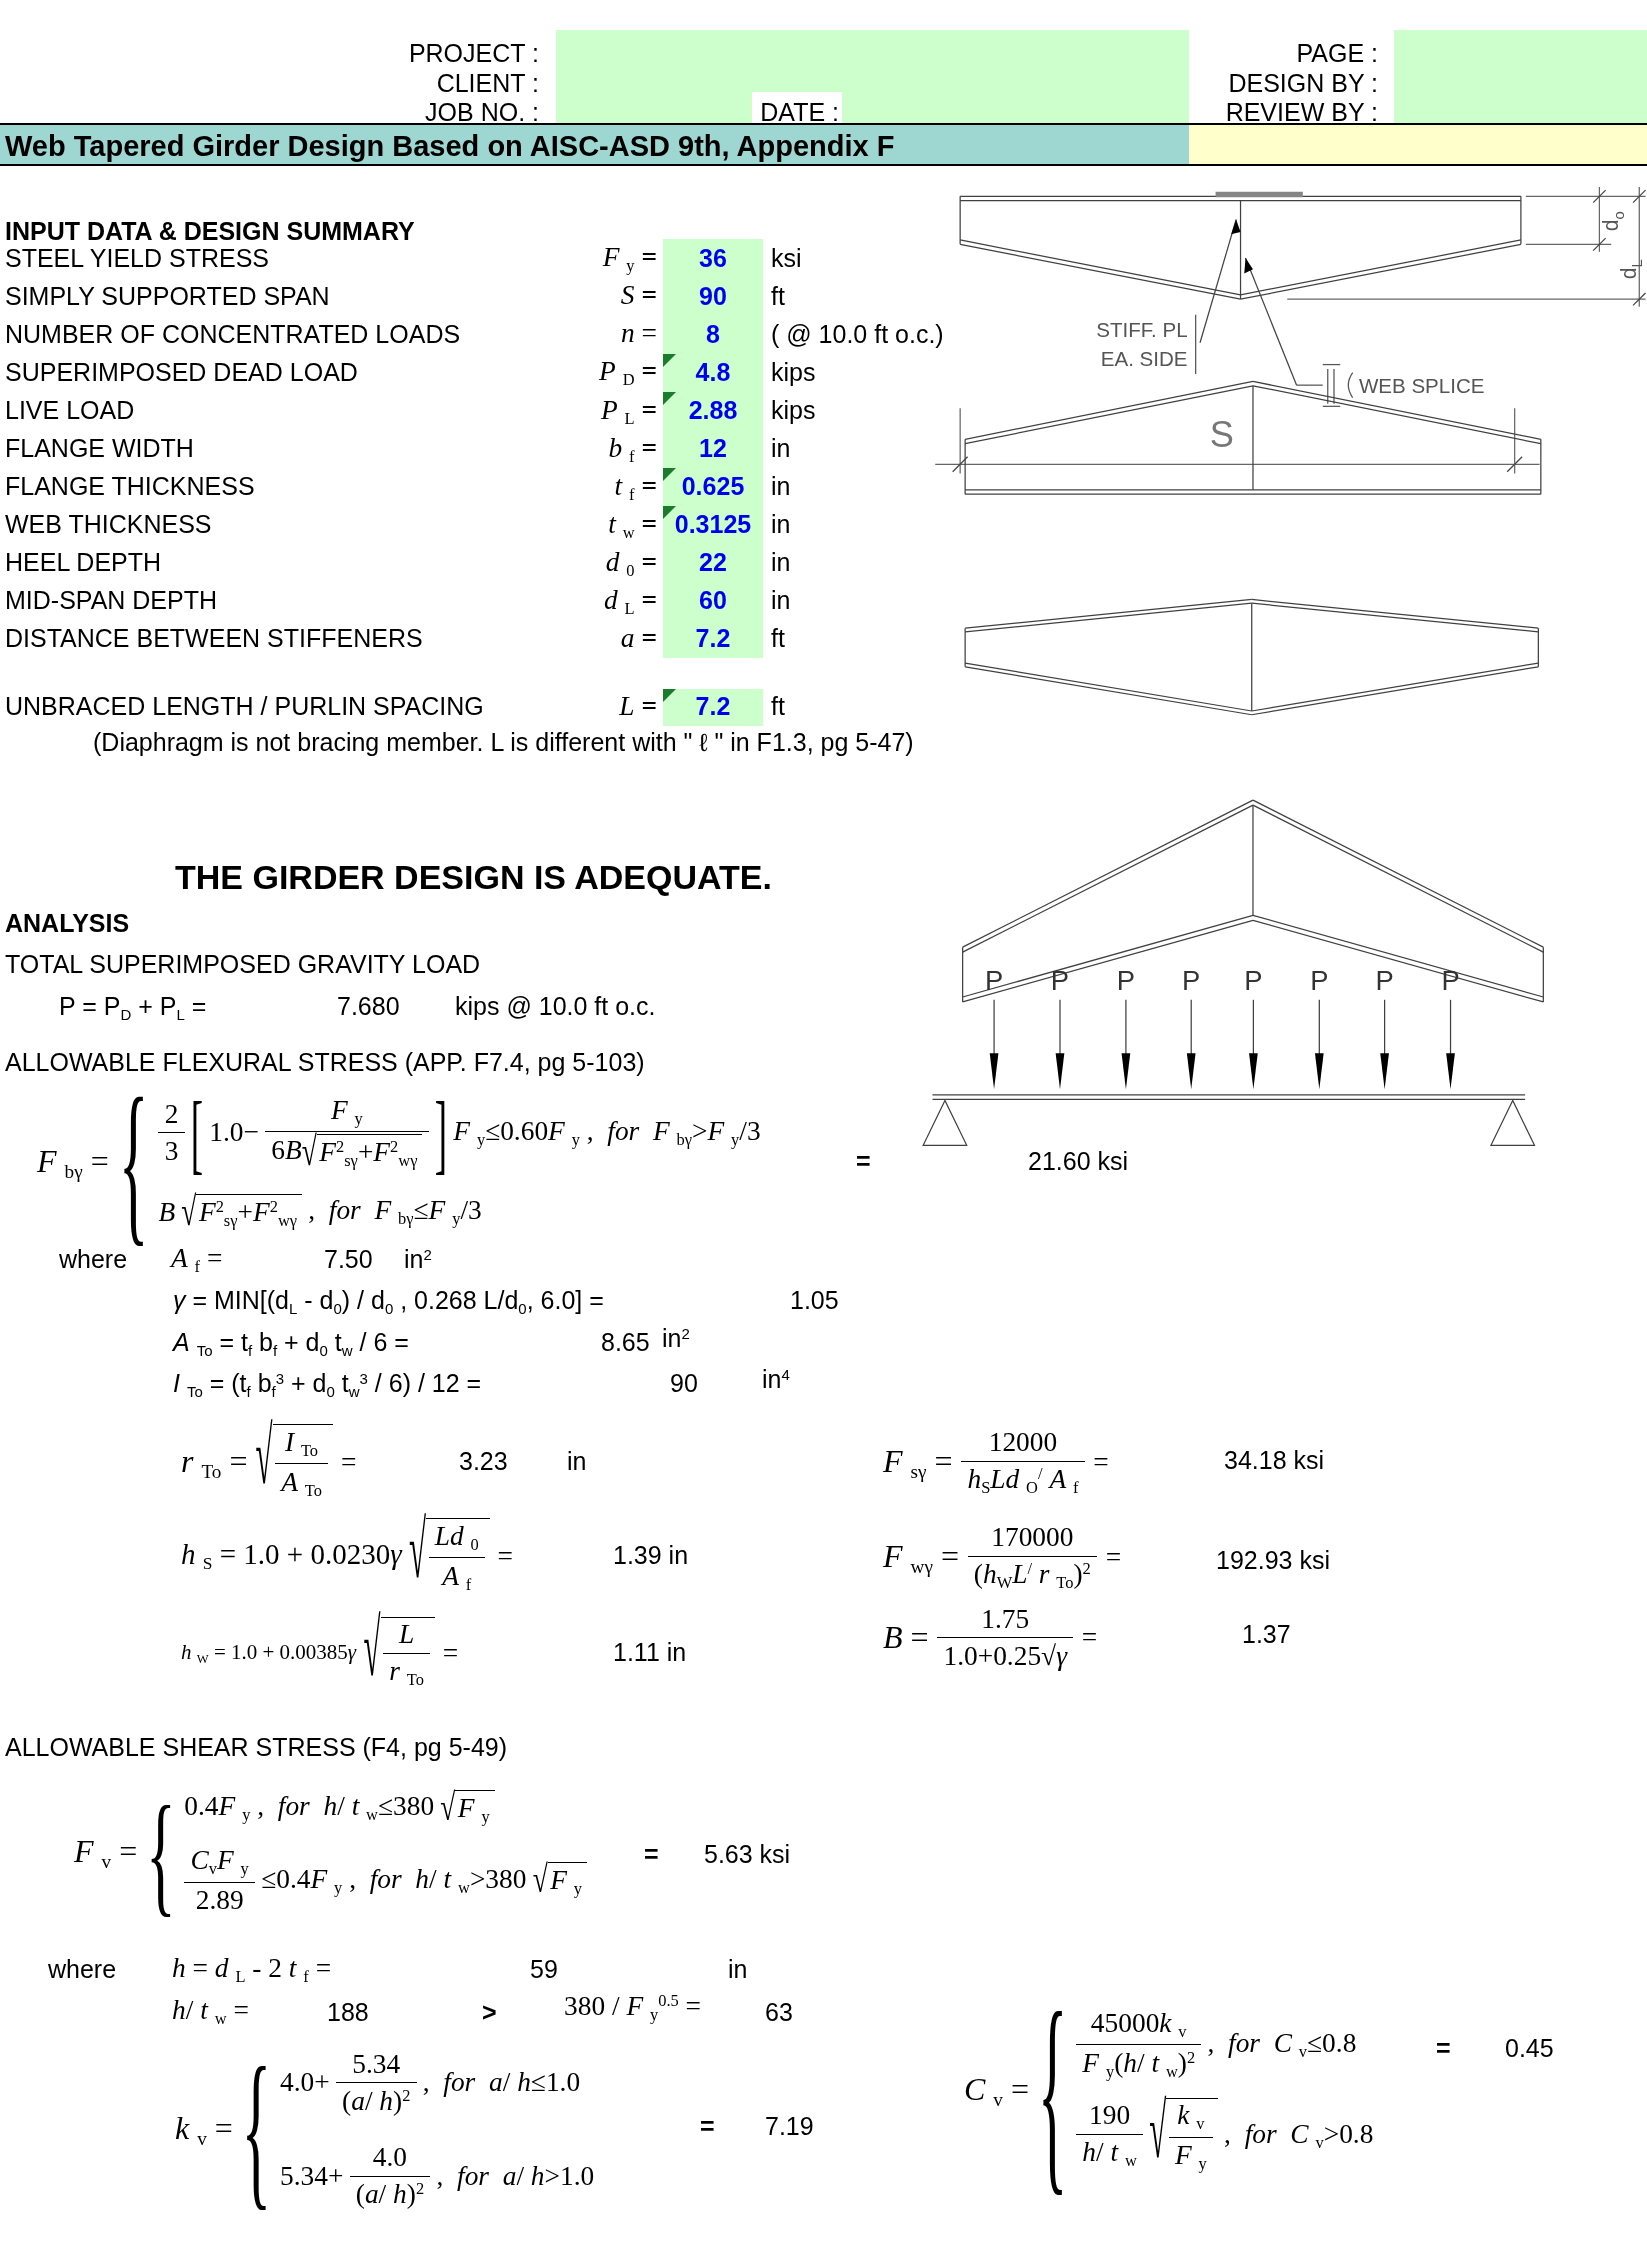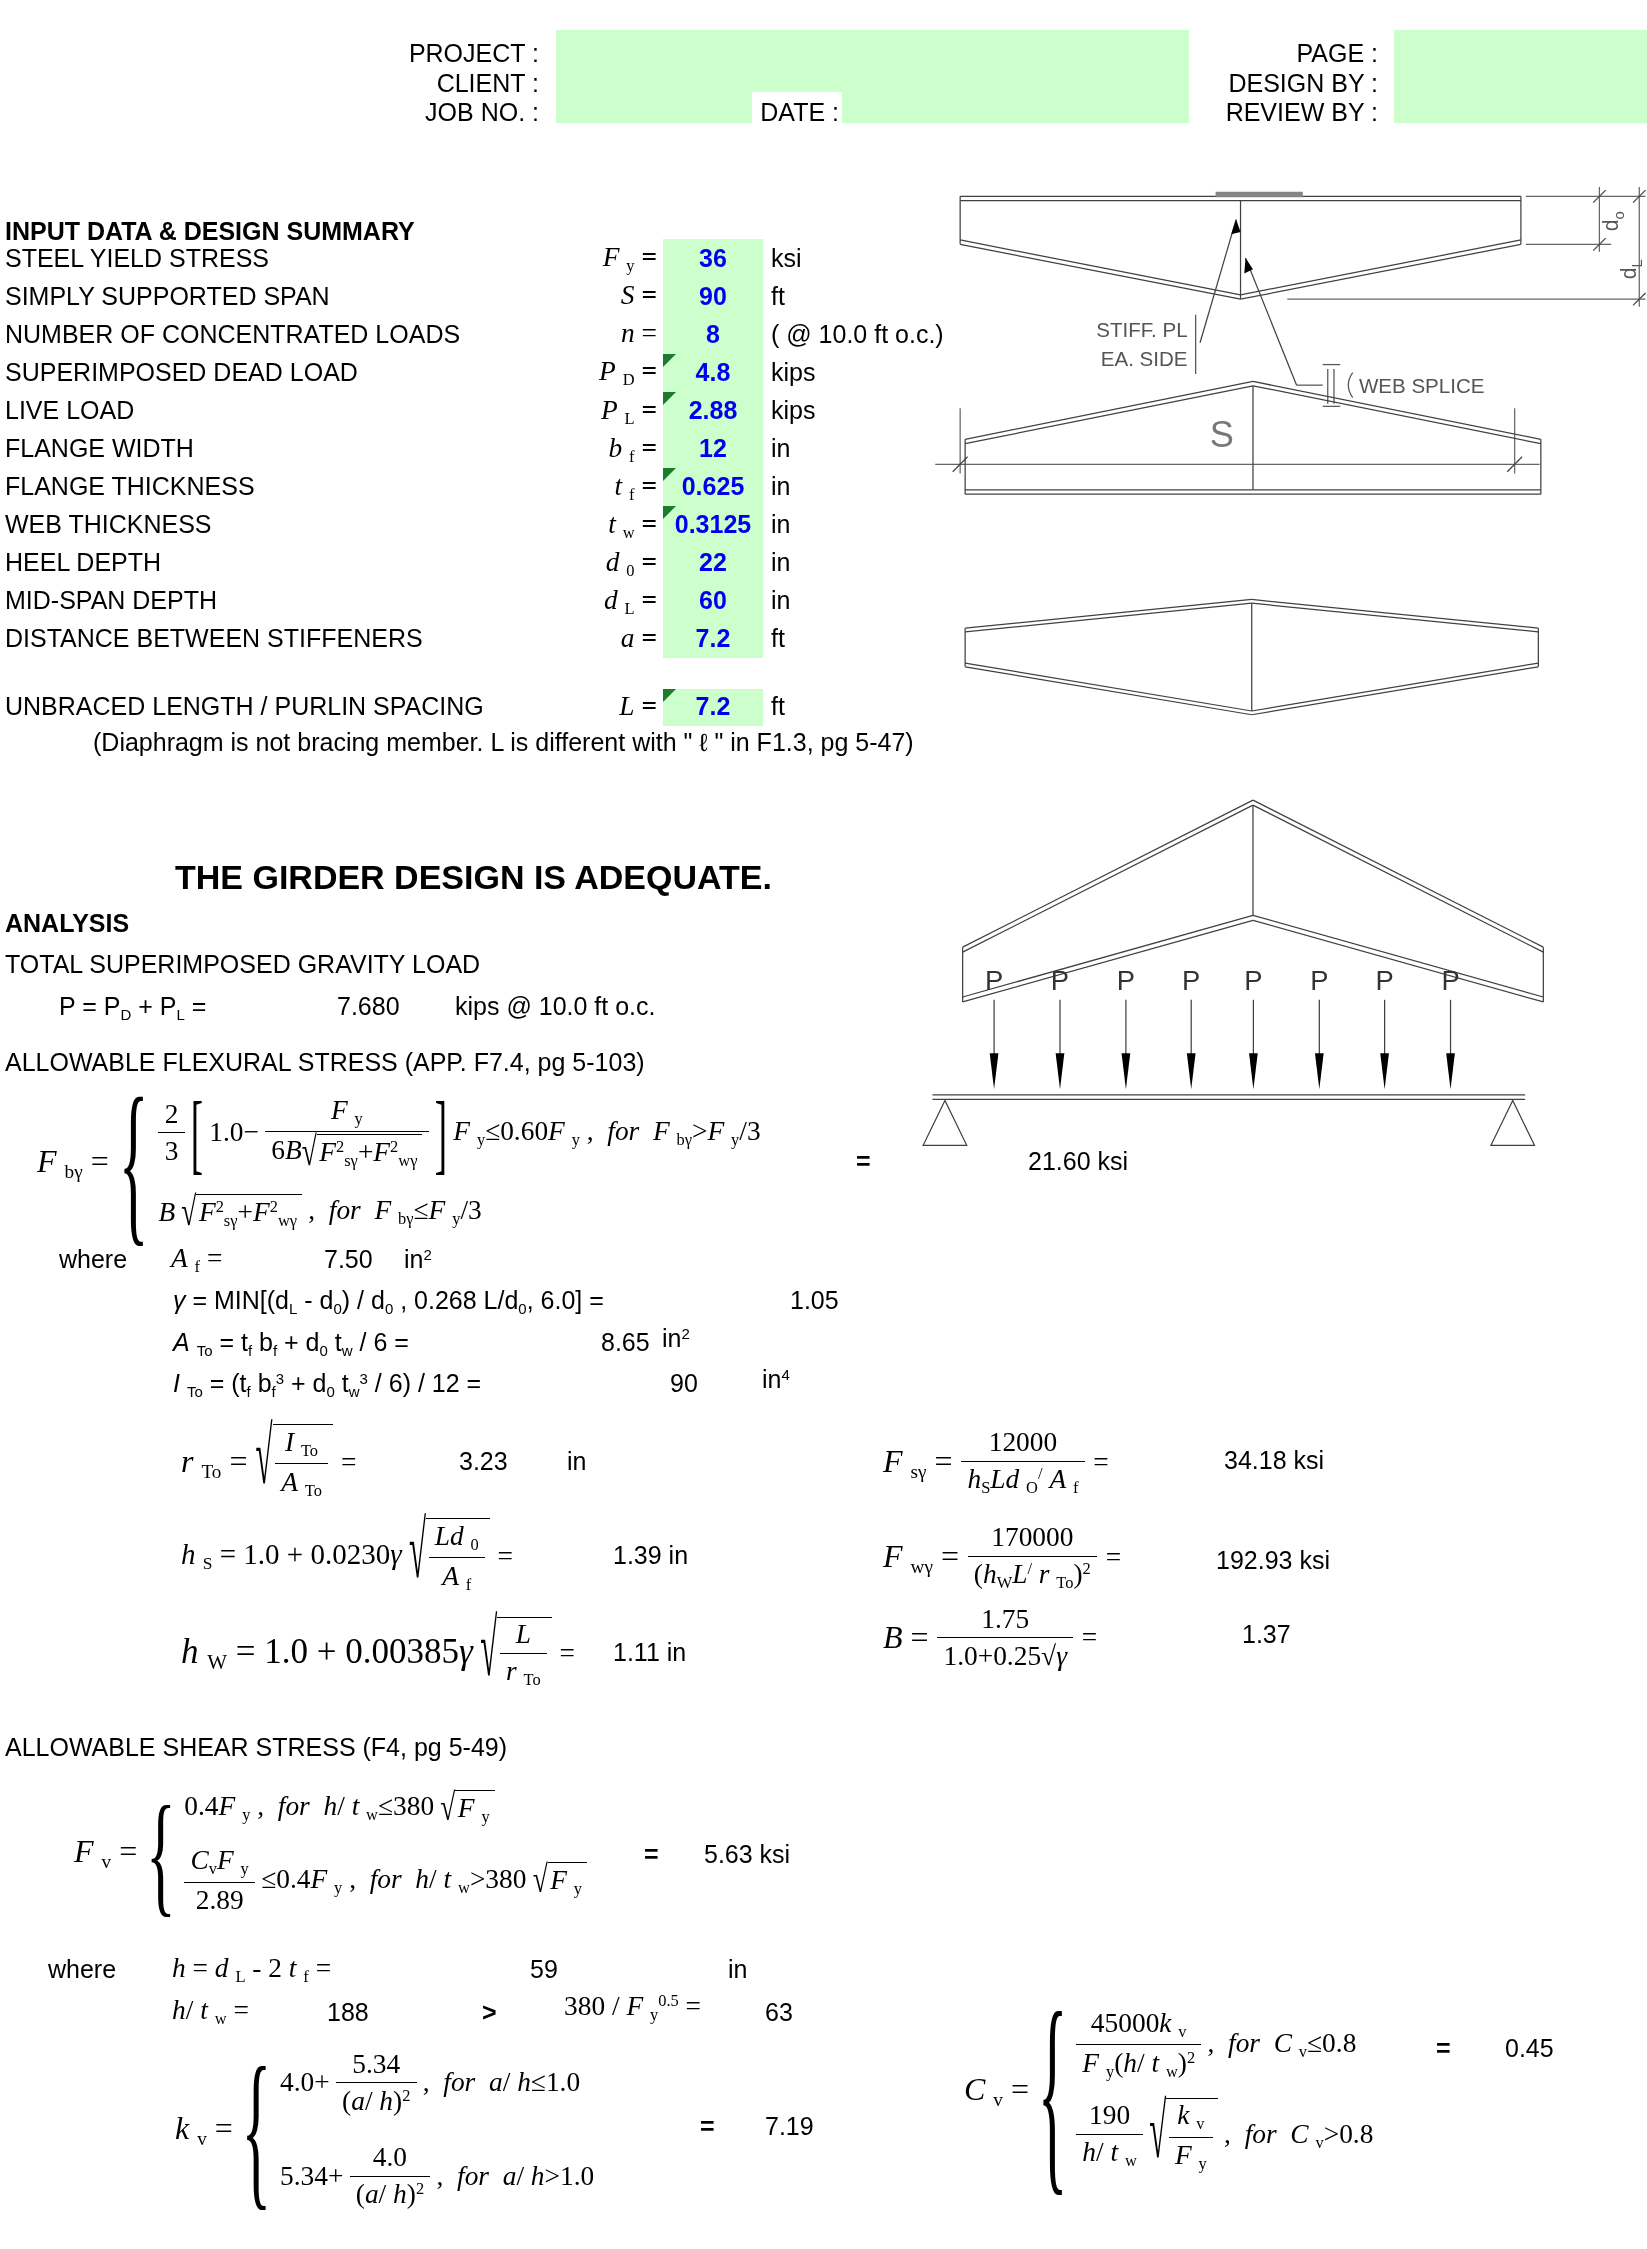--- a/index.html
+++ b/index.html
@@ -42,20 +42,25 @@
   <div class="abs lab r" style="left:290px;top:98px;width:249px;">JOB NO. :</div>
   <div class="abs lab r" style="left:1129px;top:39px;width:249px;">PAGE :</div>
   <div class="abs lab r" style="left:1129px;top:69px;width:249px;">DESIGN BY :</div>
   <div class="abs lab r" style="left:1129px;top:98px;width:249px;">REVIEW BY :</div>
 
   <div class="cellg" style="left:556px;top:30px;width:633px;height:93px;"></div>
   <div class="abs" style="left:752px;top:92px;width:90px;height:31px;background:#fff;"></div>
   <div class="abs lab r" style="left:686px;top:98px;width:153px;">DATE :</div>
   <div class="cellg" style="left:1394px;top:30px;width:254px;height:93px;"></div>
 
+  <div class="abs" style="left:0;top:123px;width:1648px;height:39px;border-top:2.5px solid #000;border-bottom:2.5px solid #000;background:#ffffcc;">
+    <div class="abs" style="left:0;top:0;width:1189px;height:39px;background:#9ed6d2;">
+      <div class="abs lab b" style="left:5px;top:5px;font-size:29px;">Web Tapered Girder Design Based on AISC-ASD 9th, Appendix F</div>
+    </div>
+  </div>
 
   <div class="abs lab b" style="left:5px;top:217px;">INPUT DATA &amp; DESIGN SUMMARY</div>
 
   <div class="cellg" style="left:663px;top:239px;width:100px;height:419px;"></div>
   <div class="cellg" style="left:663px;top:689px;width:100px;height:37px;"></div>
 
   <div class="abs lab" style="left:5px;top:244px;">STEEL YIELD STRESS</div>
   <div class="abs mf r" style="left:511px;top:242px;width:146px;"><i>F</i> <sub>y</sub> <b>=</b></div>
   <div class="abs lab c blue" style="left:663px;top:244px;width:100px;">36</div>
   <div class="abs lab" style="left:771px;top:244px;">ksi</div>
@@ -195,21 +200,21 @@
     <span class="mf big" style="font-size:29px;"><i>h</i> <sub>S</sub> = 1.0 + 0.0230<i>γ</i></span>
     <span class="sqrt">
         <span class="sgn" style="font-size:31px;transform:scaleY(2.6);transform-origin:50% 58%;">√</span>
         <span class="bod mf"><span class="frac"><span class="nu"><i>Ld</i> <sub>0</sub></span><span class="de"><i>A</i> <sub>f</sub></span></span></span>
       </span>
     <span class="mf">=</span>
   </div>
   <div class="abs lab" style="left:613px;top:1541px;">1.39 in</div>
 
   <div class="pw" style="left:181px;top:1613px;height:81px;gap:7.5px;">
-    <span class="mf big" style="font-size:35px;"><i>h</i> <sub>W</sub> = 1.0 + 0.00385<i>γ</i></span>
+    <span class="mf big" style="font-size:21px;"><i>h</i> <sub>W</sub> = 1.0 + 0.00385<i>γ</i></span>
     <span class="sqrt">
         <span class="sgn" style="font-size:31px;transform:scaleY(2.6);transform-origin:50% 58%;">√</span>
         <span class="bod mf"><span class="frac"><span class="nu"><i>L</i></span><span class="de"><i>r</i> <sub>To</sub></span></span></span>
       </span>
     <span class="mf">=</span>
   </div>
   <div class="abs lab" style="left:613px;top:1638px;">1.11 in</div>
 
   <div class="pw" style="left:883px;top:1422px;height:81px;gap:8.7px;">
     <span class="mf big"><i>F</i> <sub>sγ</sub> =</span>

